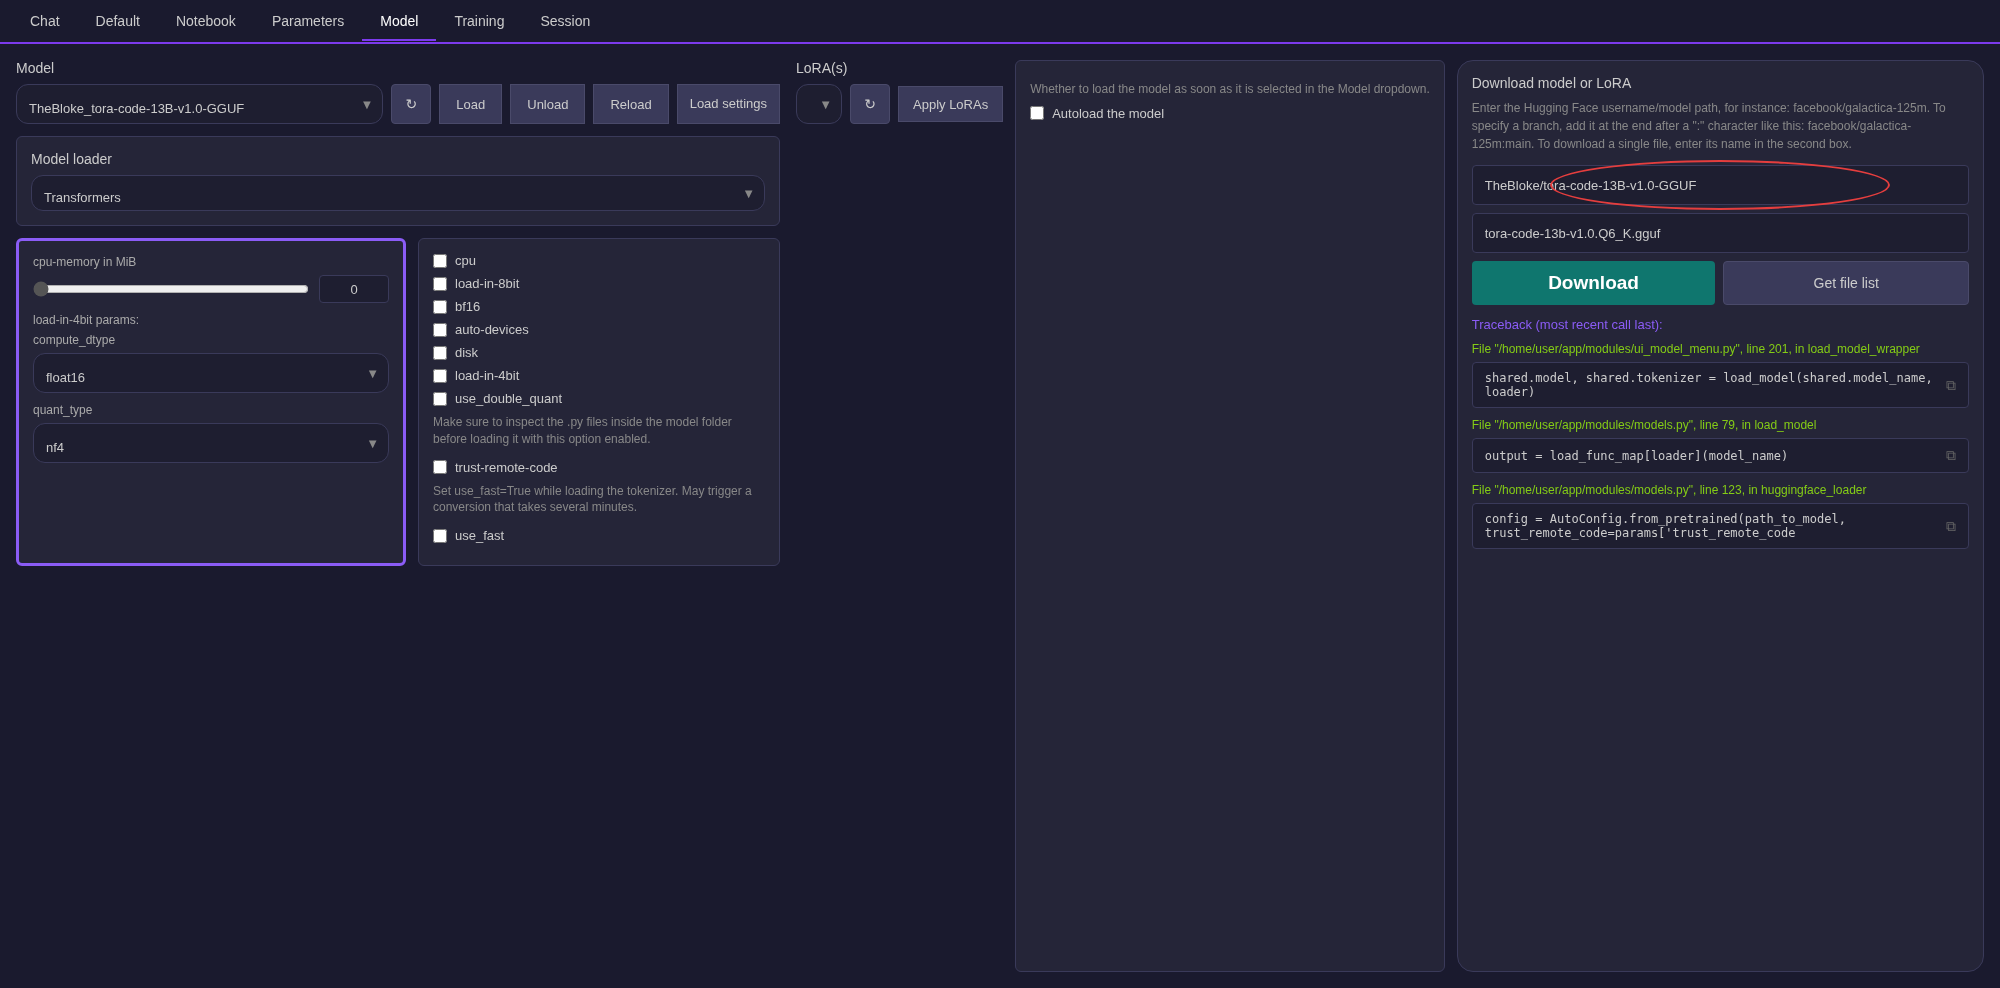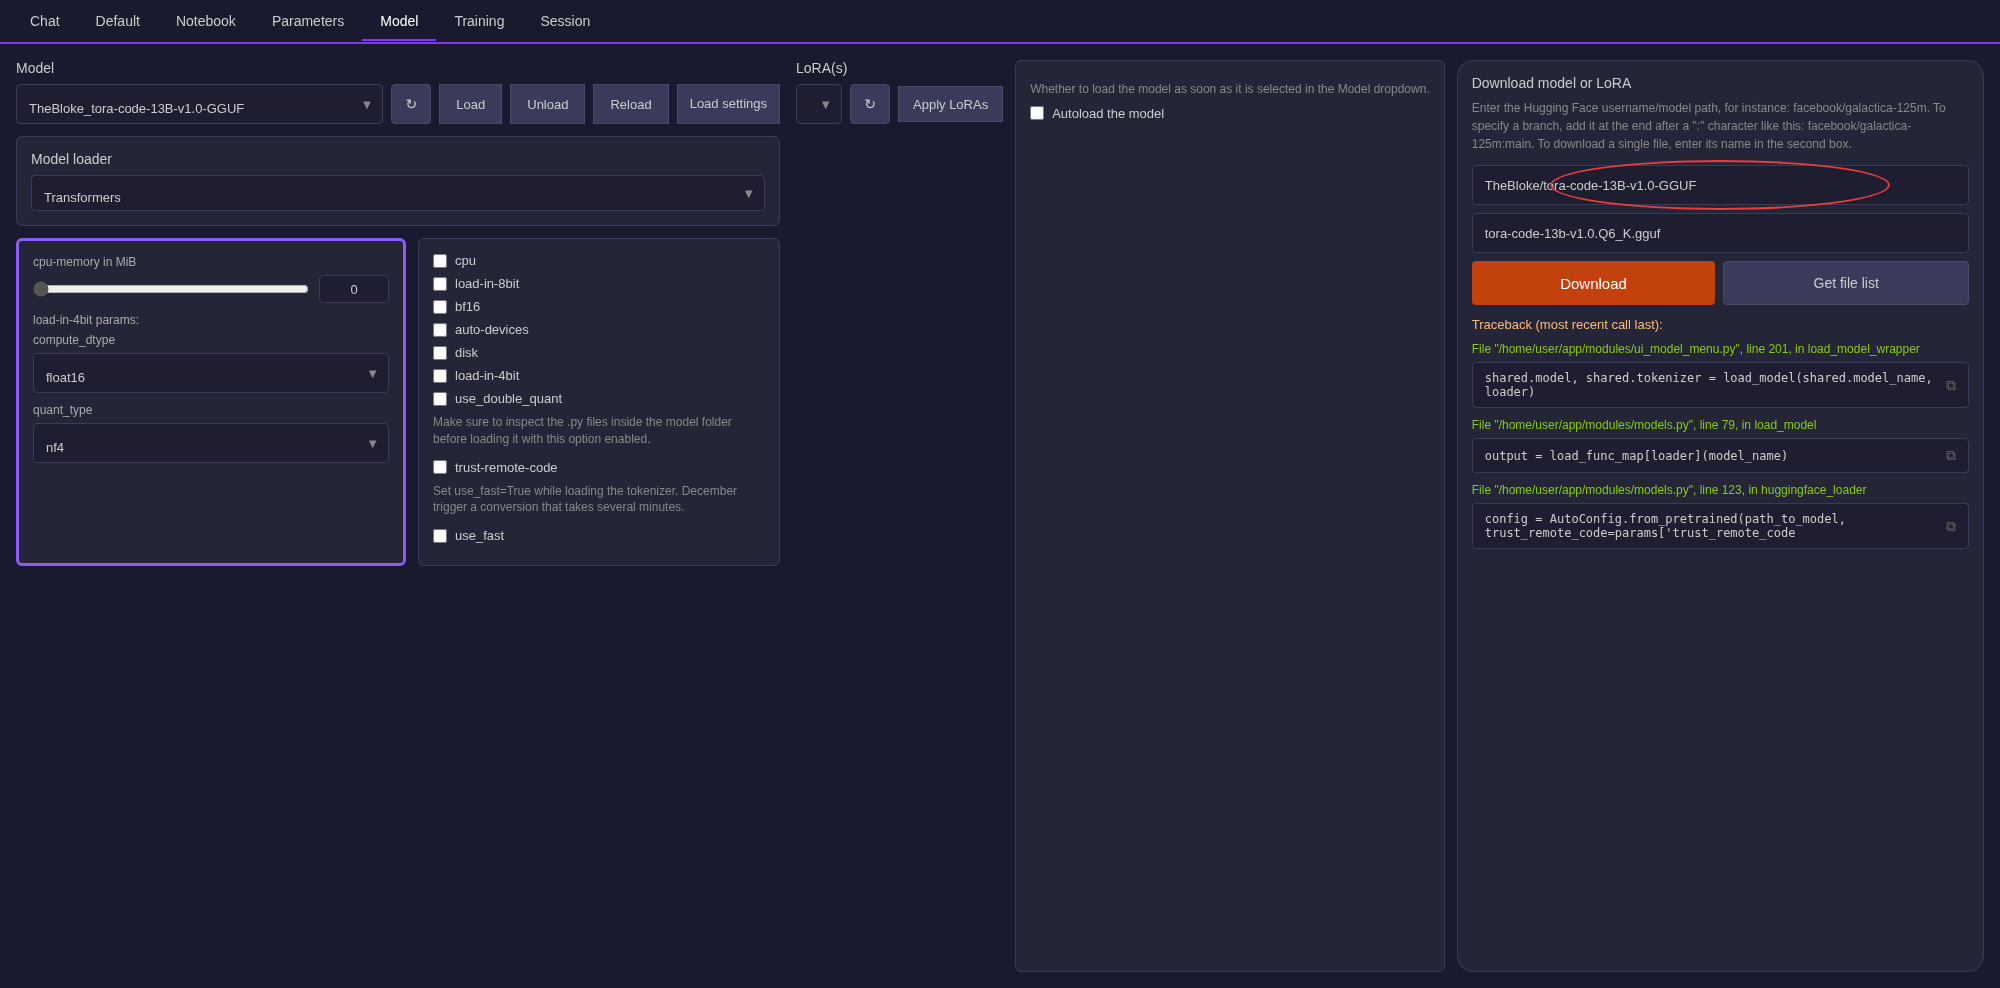--- a/index.html
+++ b/index.html
@@ -74,21 +74,21 @@
     }
 
     .dropdown-wrapper {
       position: relative;
       flex: 1;
     }
     .dropdown-wrapper select {
       width: 100%;
       background: #1e1e30;
       border: 1px solid #3a3a5a;
-      border-radius: 4px;
+      border-radius: 12px;
       color: #ccc;
       padding: 8px 32px 0 12px;
       font-size: 13px;
       cursor: pointer;
       appearance: none;
       height: 40px;
     }
     .dropdown-arrow {
       position: absolute;
       right: 10px;
@@ -298,26 +298,26 @@
     }
 
     .download-buttons {
       display: flex;
       gap: 8px;
       margin-bottom: 12px;
     }
 
     .btn-download {
       flex: 1;
-      background: #c2410c;
+      background: #0f766e;
       border: none;
       border-radius: 4px;
       color: #fff;
-      font-size: 15px;
-      font-weight: normal;
+      font-size: 19px;
+      font-weight: bold;
       height: 44px;
       cursor: pointer;
     }
 
     .btn-getfiles {
       flex: 1;
       background: #3a3a5a;
       border: 1px solid #4a4a6a;
       border-radius: 4px;
       color: #ccc;
@@ -326,21 +326,21 @@
       cursor: pointer;
     }
 
     
     .traceback-section {
       flex: 1;
       overflow-y: auto;
     }
     .traceback-label {
       font-size: 13px;
-      color: #fdba74;
+      color: #8b5cf6;
       margin-bottom: 8px;
     }
     .traceback-line {
       font-size: 12px;
       color: #84cc16;
       margin-bottom: 4px;
       line-height: 1.5;
     }
     .code-block {
       background: #1e1e30;
@@ -478,21 +478,21 @@
         </div>
         <div class="checkbox-row">
           <input type="checkbox" style="">
           <span>use_double_quant</span>
         </div>
         <div class="note-text" style="margin-bottom:12px;">Make sure to inspect the .py files inside the model folder before loading it with this option enabled.</div>
         <div class="checkbox-row">
           <input type="checkbox" style="">
           <span>trust-remote-code</span>
         </div>
-        <div class="note-text" style="margin-bottom:12px;">Set use_fast=True while loading the tokenizer. December trigger a conversion that takes several minutes.</div>
+        <div class="note-text" style="margin-bottom:12px;">Set use_fast=True while loading the tokenizer. May trigger a conversion that takes several minutes.</div>
         <div class="checkbox-row">
           <input type="checkbox" style="">
           <span>use_fast</span>
         </div>
       </div>
     </div>
   </div>
 
   <div class="right-panel">
 

